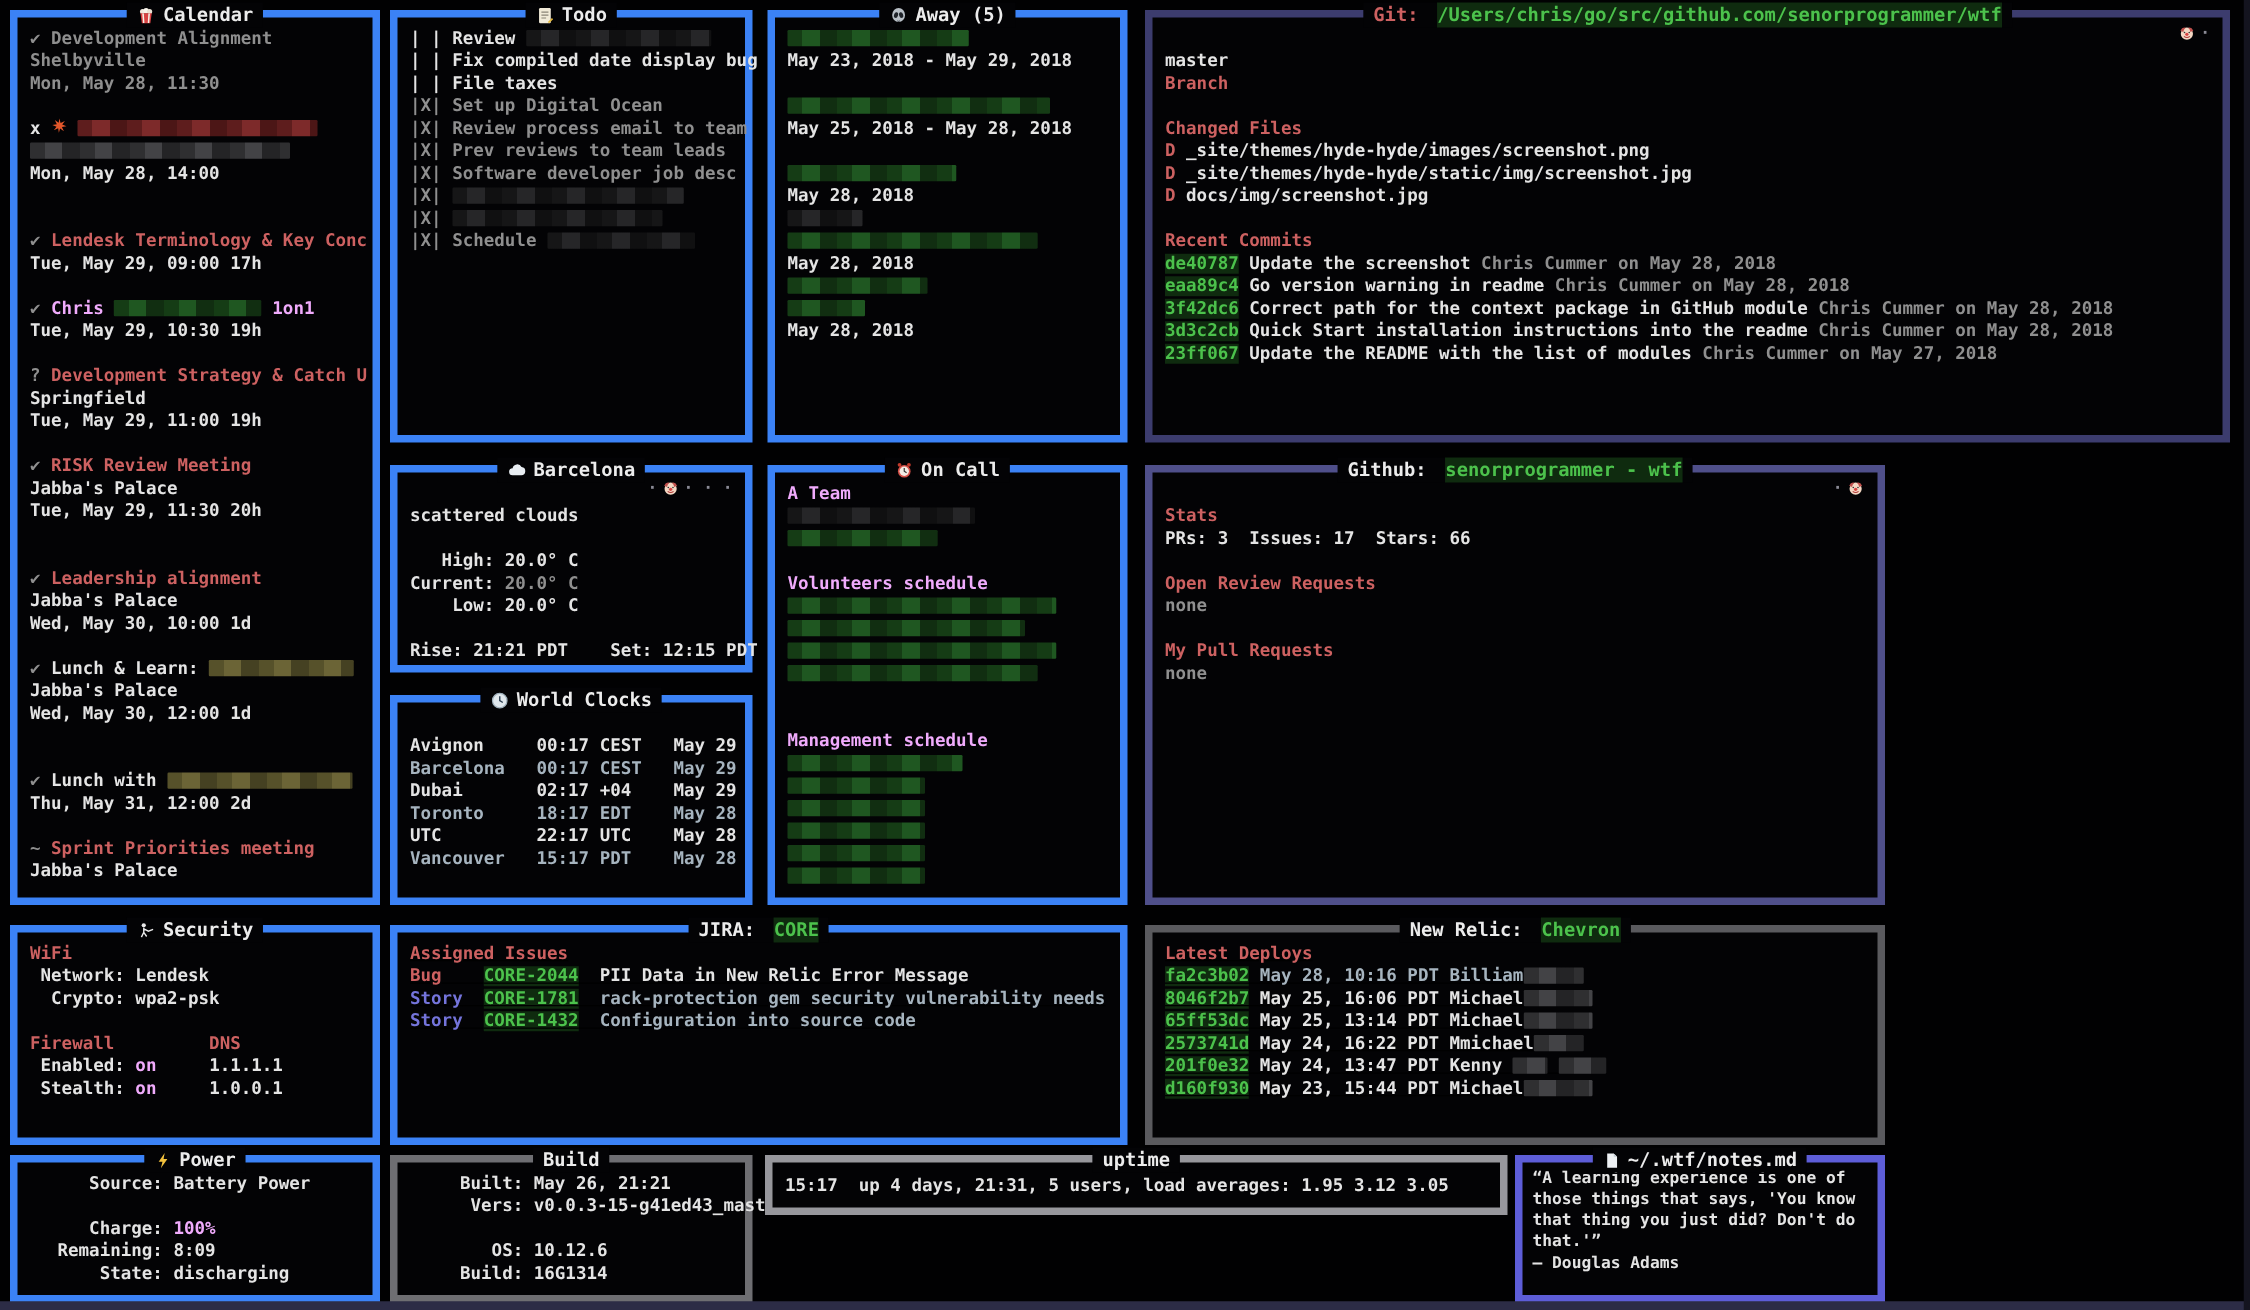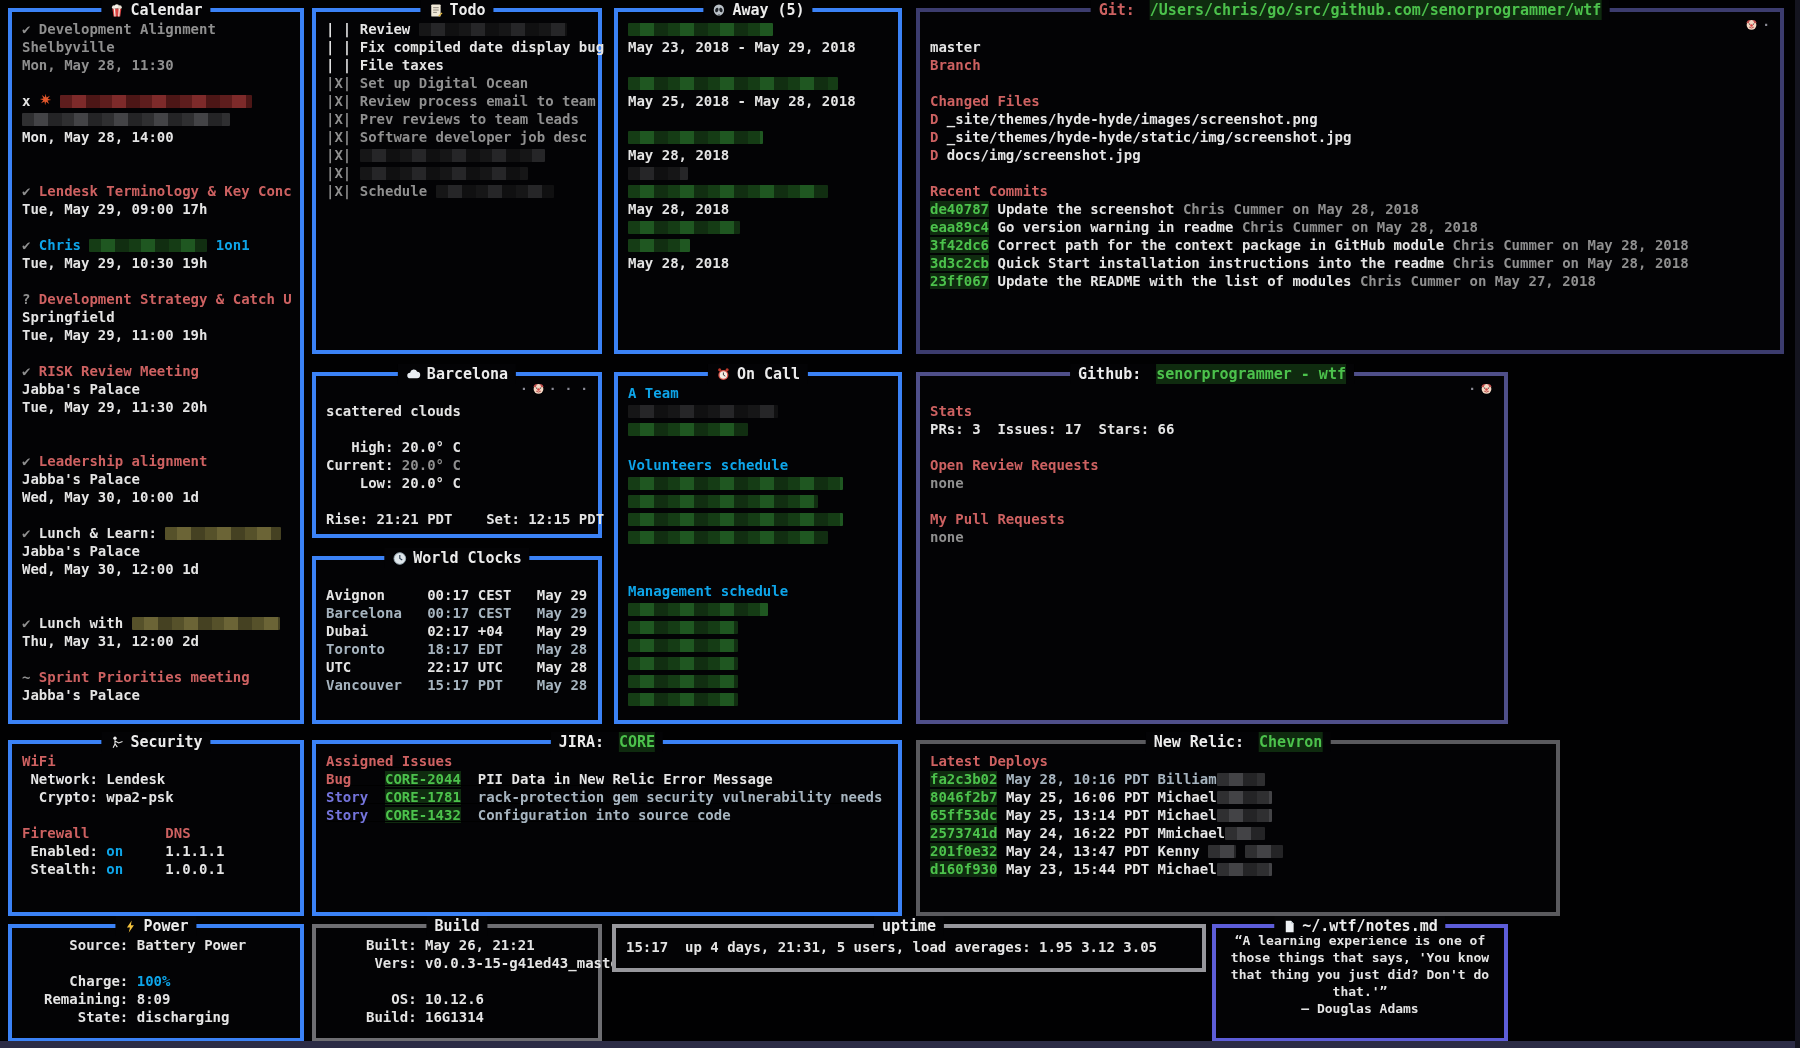--- a/index.html
+++ b/index.html
@@ -2,37 +2,37 @@
 <html><head>
 <meta charset="utf-8">
 <style>
   html,body{margin:0;padding:0;background:#010102;}
   body{width:1800px;height:1048px;position:relative;overflow:hidden;
        font-family:"DejaVu Sans Mono","Liberation Mono",monospace;}
   .screen{position:absolute;inset:0;background:#010102;}
   .edge-bottom{position:absolute;left:0;right:0;bottom:0;height:7px;background:#2c2c46;}
   .edge-right{position:absolute;top:0;bottom:0;right:0;width:5px;background:#14141f;}
 
-  .panel{position:absolute;border:4px solid #3b82f6;background:#030305;box-sizing:border-box;}
+  .panel{position:absolute;border:6px solid #3b82f6;background:#030305;box-sizing:border-box;}
   .panel-title{position:absolute;top:-12px;left:50%;transform:translateX(-50%);
        background:#030305;padding:0 8px;white-space:pre;font-weight:700;color:#ececec;
        font-size:15px;line-height:20px;display:flex;align-items:center;gap:6px;}
   .panel-body{padding-top:8px;}
   .pager{position:absolute;top:5px;right:10px;display:flex;align-items:center;gap:3px;
        font-size:13px;color:#9a9aa5;font-weight:700;}
   .line{white-space:pre;font-size:14px;line-height:18px;height:18px;padding:0 10px;
        font-weight:700;color:#e4e4e4;}
   .icon{display:inline-flex;align-items:center;}
 
   .c-white{color:#e4e4e4}
   .c-title{color:#ececec}
   .c-gray{color:#8f8f8f}
   .c-muted{color:#a6b4bf}
   .c-red{color:#cd6161}
-  .c-green{color:#0ea5e9}
+  .c-green{color:#f0abfc}
   .c-greenhl{color:#4cc24c;background:#0f2b0f;}
   .c-blue{color:#7474db}
   .c-yellow{color:#e5e5e5}
   .c-dim{color:#8a8a95}
 
   .redact{display:inline-block;height:13px;border-radius:1px;position:relative;top:2px;}
   .r-red{background:repeating-linear-gradient(90deg,#5e1d1d 0 12px,#7d2a2a 12px 26px,#4c1616 26px 40px);}
   .r-gray{background:repeating-linear-gradient(90deg,#2f2f31 0 12px,#434346 12px 26px,#242426 26px 40px);}
   .r-dark{background:repeating-linear-gradient(90deg,#161617 0 12px,#262628 12px 26px,#101011 26px 40px);}
   .r-green{background:repeating-linear-gradient(90deg,#153c15 0 12px,#1f5721 12px 26px,#112e11 26px 40px);}
@@ -42,30 +42,30 @@
   #p-calendar   {left:8px;   top:8px;   width:296px; height:716px;}
   #p-todo       {left:312px; top:8px;   width:290px; height:346px;}
   #p-away       {left:614px; top:8px;   width:288px; height:346px;}
   #p-git        {left:916px; top:8px;   width:868px; height:346px; border-color:#3c3c6e;}
   #p-barcelona  {left:312px; top:372px; width:290px; height:166px;}
   #p-worldclocks{left:312px; top:556px; width:290px; height:168px;}
   #p-oncall     {left:614px; top:372px; width:288px; height:352px;}
   #p-github     {left:916px; top:372px; width:592px; height:352px; border-color:#4f4f8a;}
   #p-security   {left:8px;   top:740px; width:296px; height:176px;}
   #p-jira       {left:312px; top:740px; width:590px; height:176px;text-decoration:underline;}
-  #p-newrelic   {left:916px; top:740px; width:644px; height:176px; border-color:#5a5a5e;}
+  #p-newrelic   {left:916px; top:740px; width:592px; height:176px; border-color:#5a5a5e;text-decoration:underline;}
   #p-power      {left:8px;   top:924px; width:296px; height:118px;}
   #p-build      {left:312px; top:924px; width:290px; height:118px; border-color:#6e6e72;}
   #p-uptime     {left:612px; top:924px; width:594px; height:48px;  border-color:#97979c;}
   #p-notes      {left:1212px;top:924px; width:296px; height:118px; border-color:#5d5dd8;}
 
   #p-power .panel-body{padding-left:22px;}
   #p-build .panel-body{padding-left:40px;}
   #p-uptime .panel-body{padding-top:10px;}
-  #p-notes .panel-body{padding-top:4px;text-align:center;}
+  #p-notes .panel-body{padding-top:4px;}
   #p-notes .line{font-size:13px;line-height:17px;height:17px;padding:0 8px;}
 </style>
 </head>
 <body>
 
 <div class="screen">
   <div class="panel" id="p-calendar">
       <div class="panel-title"><span class="icon"><svg width="15" height="15" viewBox="0 0 16 16">
             <circle cx="5" cy="4.5" r="2.2" fill="#efe9df"></circle>
             <circle cx="8" cy="3.8" r="2.4" fill="#f7f3ea"></circle>

